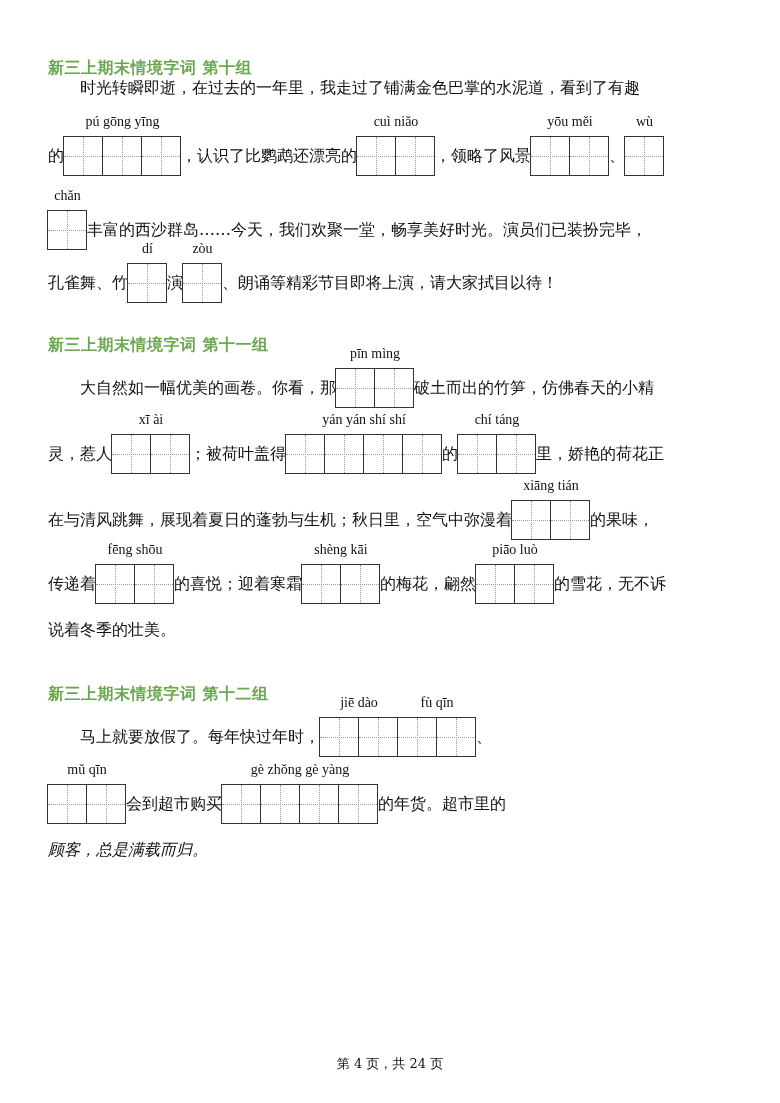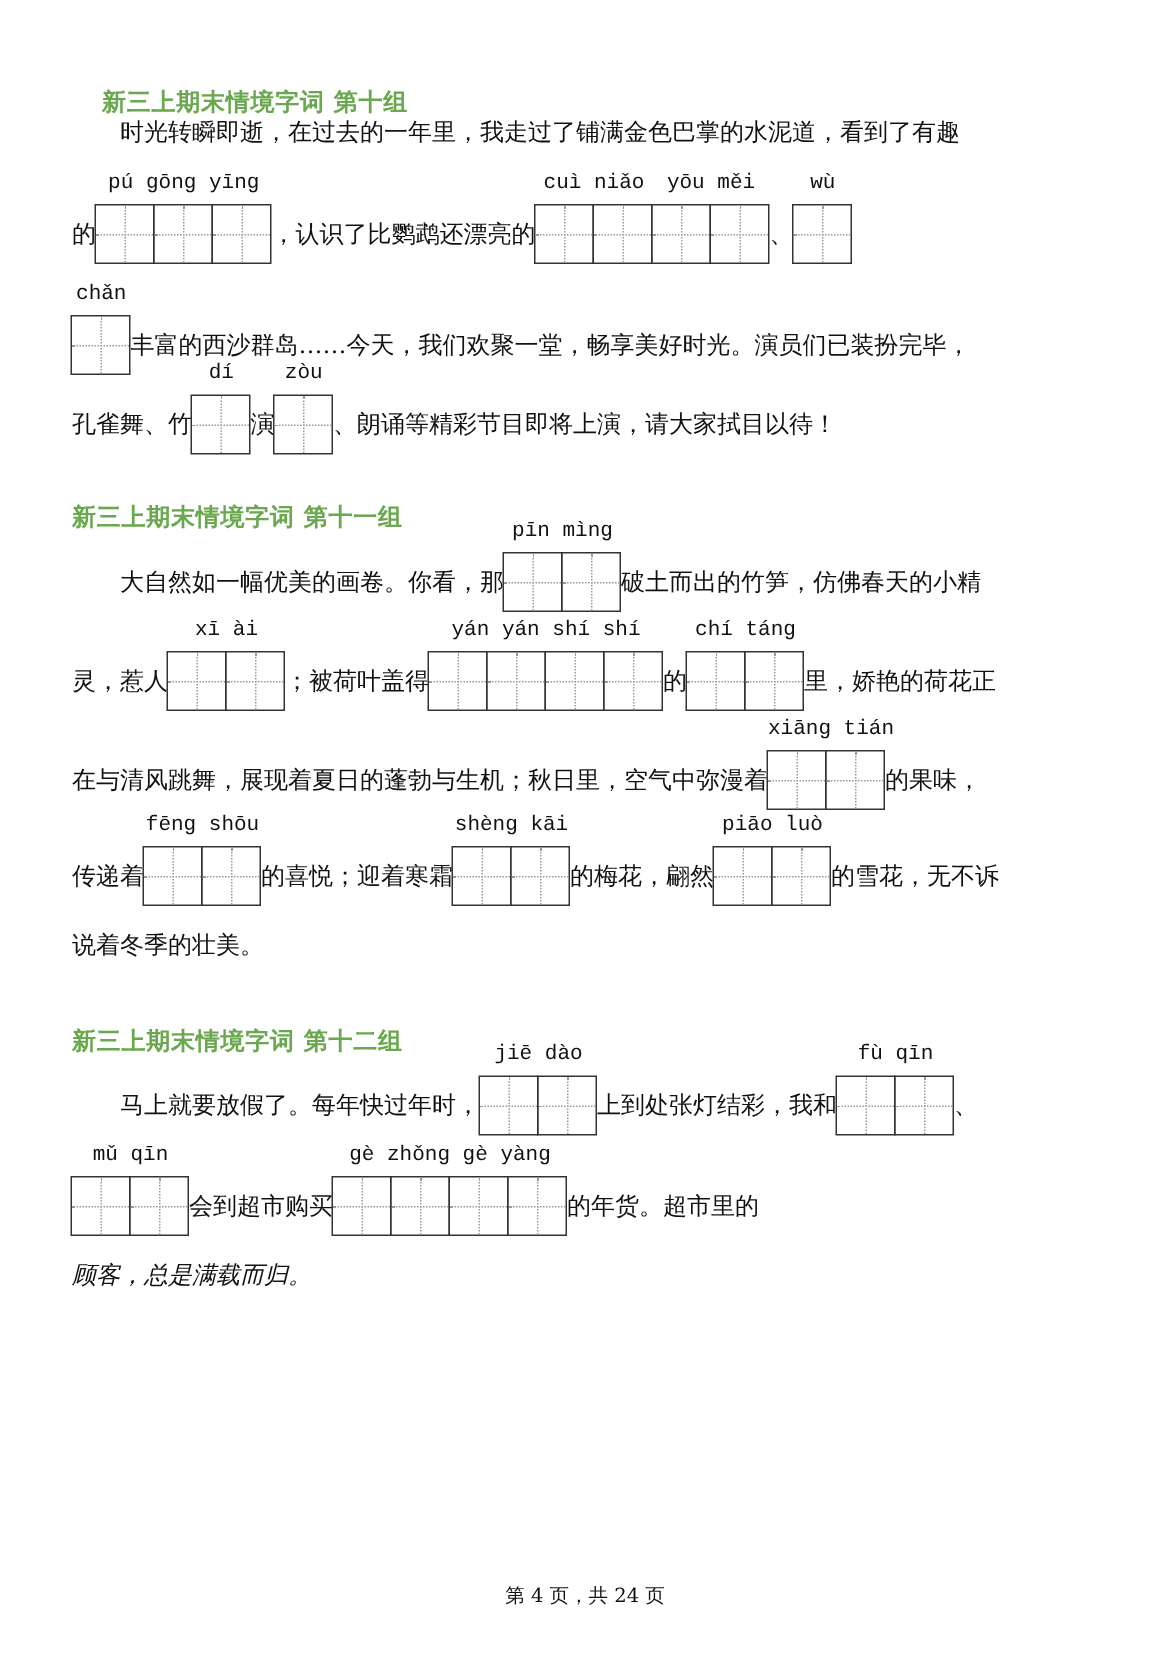--- a/index.html
+++ b/index.html
@@ -1,49 +1,50 @@
 <!DOCTYPE html>
 <html><head>
 <meta charset="utf-8">
 <style>
   html,body{margin:0;padding:0;background:#fff;}
   body{width:780px;height:1103px;position:relative;overflow:hidden;font-family:"DejaVu Serif","Liberation Serif",serif;color:#111;}
   .title{position:absolute;left:48px;font-size:16px;color:#6aa84f;font-family:"DejaVu Sans","Liberation Sans",sans-serif;font-weight:bold;letter-spacing:0.5px;}
   .line{position:absolute;left:48px;height:40px;display:flex;align-items:center;font-size:16px;white-space:nowrap;}
   .txt{display:inline-block;line-height:40px;}
   .grp{position:relative;display:inline-flex;height:40px;}
-  .py{position:absolute;top:-22px;left:0;right:0;text-align:center;font-size:14px;font-family:Liberation Mono, monospace;white-space:nowrap;}
+  .py{position:absolute;top:-22px;left:0;right:0;text-align:center;font-size:14px;font-family:Liberation Serif, serif;white-space:nowrap;}
   .box{width:40px;height:40px;border:1px solid #333;box-sizing:border-box;position:relative;margin-left:-1px;}
   .box:first-child{margin-left:0;}
   .box::before{content:"";position:absolute;left:50%;top:0;bottom:0;border-left:1px dotted #999;}
   .box::after{content:"";position:absolute;top:50%;left:0;right:0;border-top:1px dotted #999;}
   .footer{position:absolute;top:1055px;left:0;width:780px;text-align:center;font-size:13px;}
 </style>
 </head>
 <body>
 
 <div id="page">
-    <div class="title" style="top: 58px; margin-left: 20px;">新三上期末情境字词 第十组</div>
+    <div class="title" style="top: 58px;">新三上期末情境字词 第十组</div>
     <div class="line" style="top: 68px; left: 80px;">
       <span class="txt">时光转瞬即逝，在过去的一年里，我走过了铺满金色巴掌的水泥道，看到了有趣</span>
     </div>
     <div class="line" style="top: 136px;">
       <span class="txt">的</span>
       <span class="grp">
         <span class="py">pú gōng yīng</span>
         <span class="box"></span>
         <span class="box"></span>
         <span class="box"></span>
       </span>
       <span class="txt">，认识了比鹦鹉还漂亮的</span>
       <span class="grp">
         <span class="py">cuì niǎo</span>
         <span class="box"></span>
         <span class="box"></span>
       </span>
+      <span class="txt">，领略了风景</span>
       <span class="grp">
         <span class="py">yōu měi</span>
         <span class="box"></span>
         <span class="box"></span>
       </span>
       <span class="txt">、</span>
       <span class="grp">
         <span class="py">wù</span>
         <span class="box"></span>
       </span>
@@ -135,21 +136,20 @@
       <span class="txt">说着冬季的壮美。</span>
     </div>
     <div class="title" style="top: 684px;">新三上期末情境字词 第十二组</div>
     <div class="line" style="top: 717px; left: 80px;">
       <span class="txt">马上就要放假了。每年快过年时，</span>
       <span class="grp">
         <span class="py">jiē dào</span>
         <span class="box"></span>
         <span class="box"></span>
       </span>
-      <span class="txt">上到处张灯结彩，我和</span>
       <span class="grp">
         <span class="py">fù qīn</span>
         <span class="box"></span>
         <span class="box"></span>
       </span>
       <span class="txt">、</span>
     </div>
     <div class="line" style="top: 784px; justify-content: space-between;">
       <span class="grp">
         <span class="py">mǔ qīn</span>

